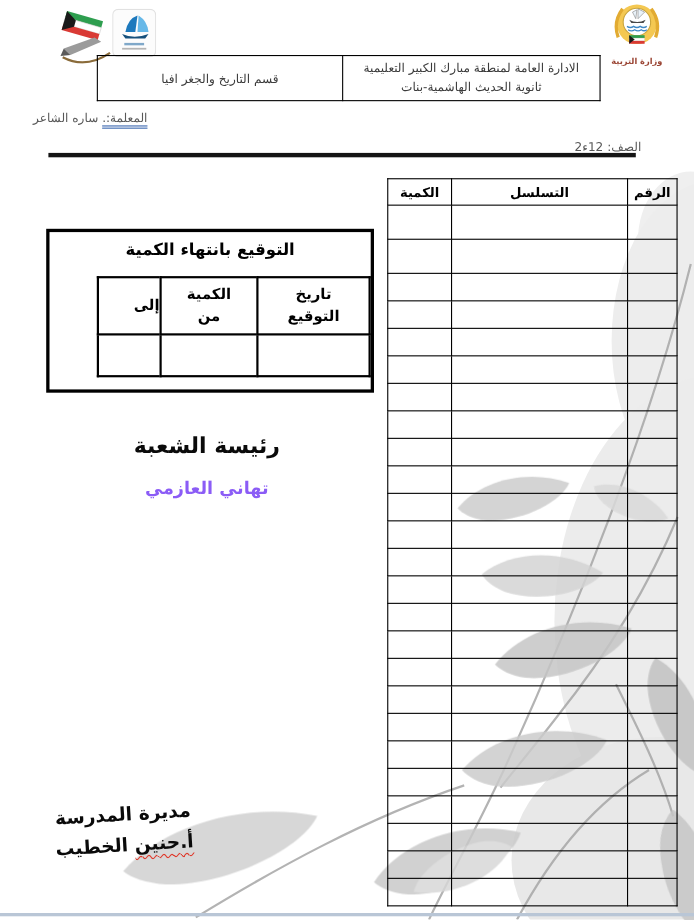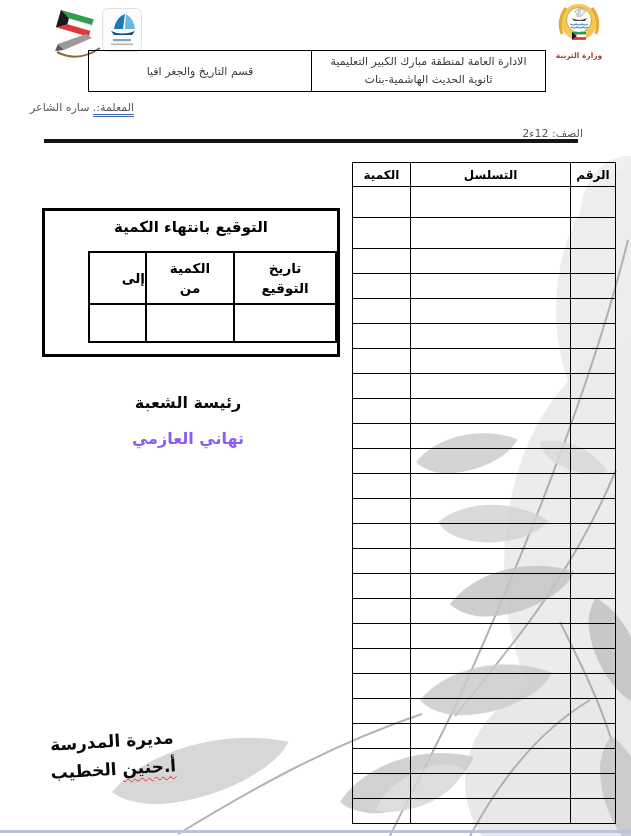--- a/index.html
+++ b/index.html
@@ -45,21 +45,21 @@
   .qty-box { position:absolute; left:42px; top:208px; width:298px; height:149px; border:3px solid #000; background:#fff; }
   .qty-title { margin-top:7px; text-align:center; font-size:15px; font-weight:bold; color:#000; }
   .qty-table { position:absolute; left:43px; top:40px; width:247px; border-collapse:collapse; table-layout:fixed; }
   .qty-table th, .qty-table td { border:2px solid #000; text-align:center; font-weight:bold; color:#000; }
   .qty-table th { font-size:13.5px; height:52px; line-height:1.5; vertical-align:middle; }
   .qty-table td { height:38px; }
   .qc-date { width:102px; } .qc-qty { width:88px; } .qc-to { width:57px;padding-left:32px; }
 
   
   .section-head { position:absolute; left:103px; top:393px; width:170px; text-align:center; }
-  .section-head .line1 { font-size:16px; font-weight:bold; color:#0a0a0a; }
+  .section-head .line1 { font-size:20px; font-weight:bold; color:#0a0a0a; }
   .section-head .line2 { font-size:16px; font-weight:bold; color:#8b5cf6; margin-top:17px; }
 
   .principal { position:absolute; left:20px; top:731px; width:185px; text-align:center; transform:rotate(-3.5deg); }
   .principal .line1 { font-size:17px; font-weight:bold; color:#0a0a0a; }
   .principal .line2 { font-size:17px; font-weight:bold; color:#0a0a0a; margin-top:8px; }
   .u-red-wavy { text-decoration:underline wavy #df3a2c; text-decoration-thickness:1px; text-underline-offset:4px; text-decoration-skip-ink:none; }
 
   .bottom-line { position:absolute; left:0; top:830px; width:631px; height:2.5px; background:#b9c6d6; }
 </style>
 </head>

